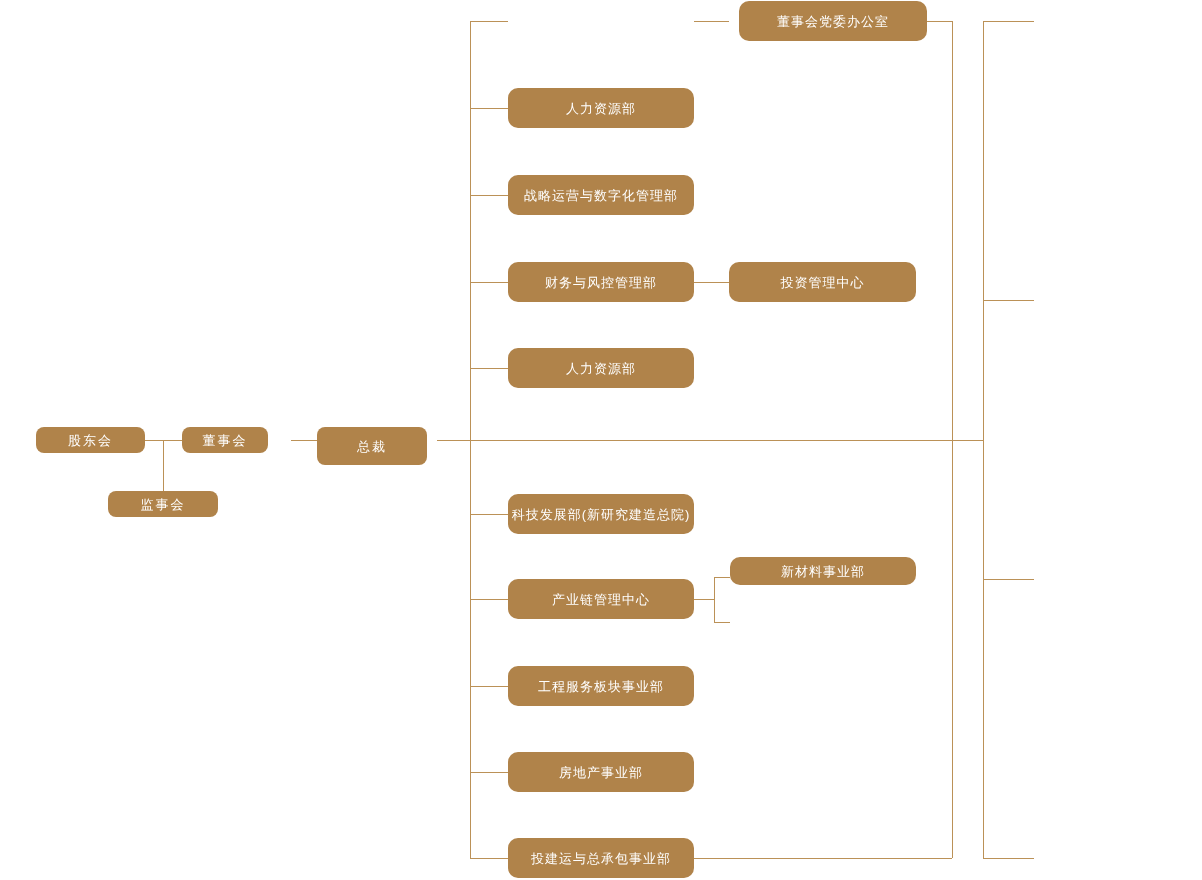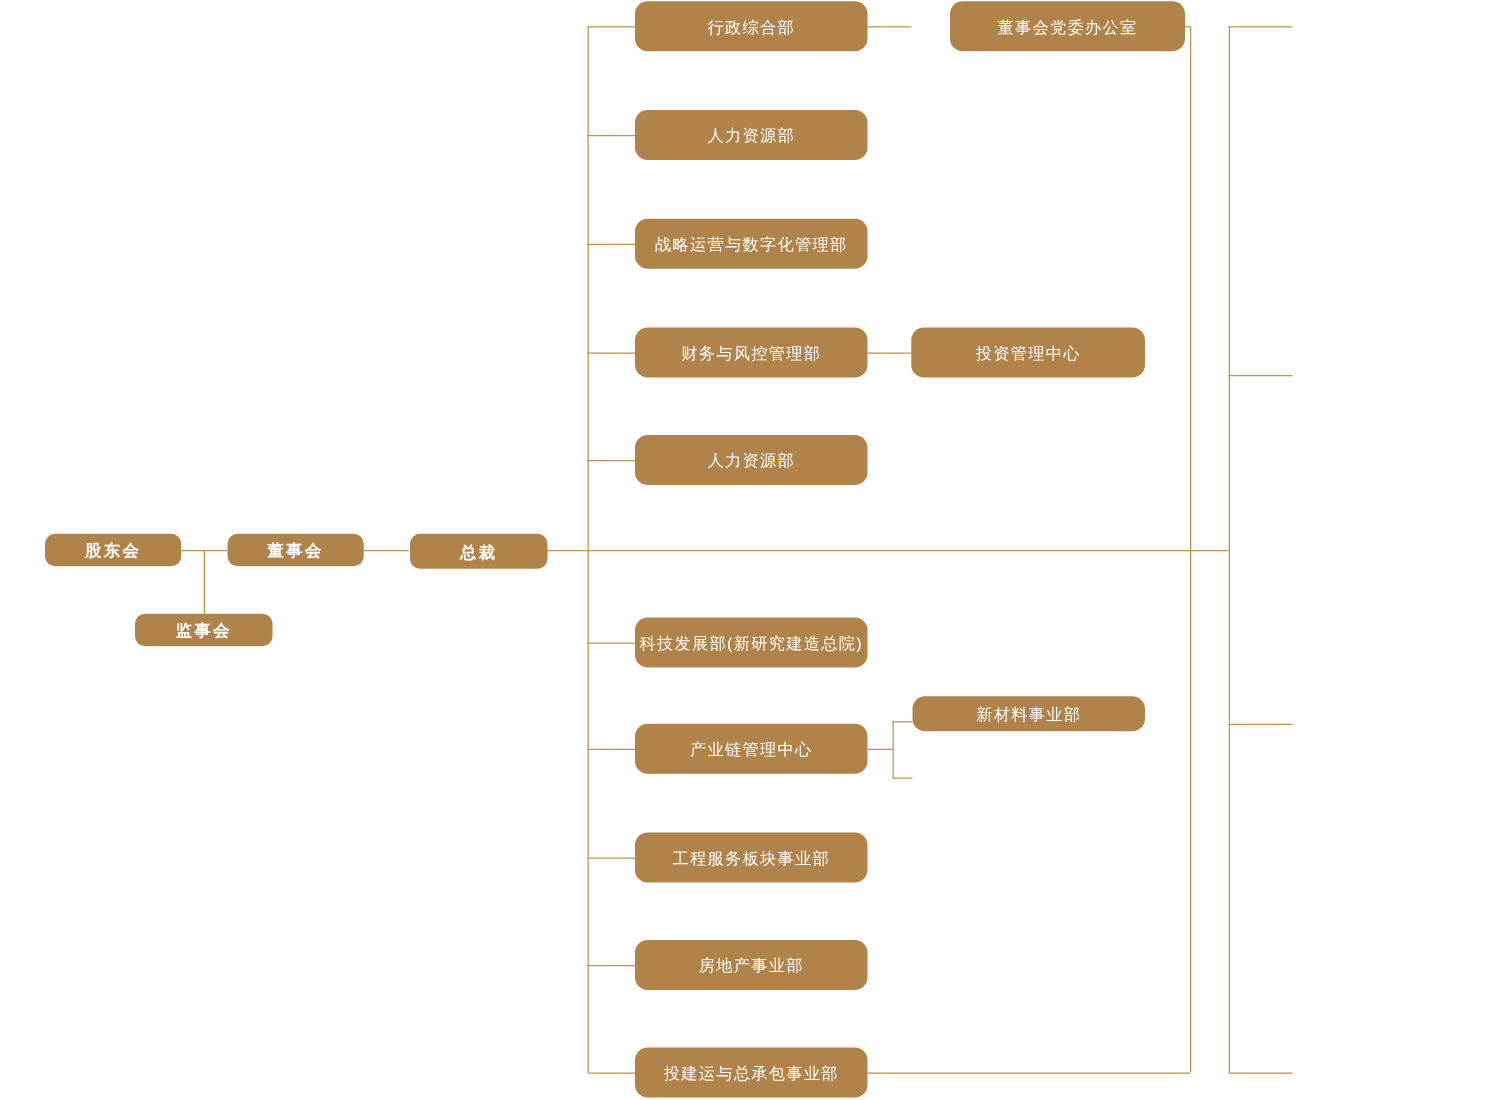--- a/index.html
+++ b/index.html
@@ -23,21 +23,21 @@
     display: flex;
     align-items: center;
     justify-content: center;
     font-size: 13px;
     line-height: 1;
     white-space: nowrap;
     letter-spacing: 1px;
   }
   .node.sm {
     border-radius: 8px;
-    font-weight: 700;
+    font-weight: 400;
     letter-spacing: 2px;
   }
   .hl {
     position: absolute;
     height: 1px;
     background: #bb9157;
   }
   .vl {
     position: absolute;
     width: 1px;
@@ -81,32 +81,31 @@
   <div class="hl" style="left:694px;top:858px;width:258px"></div>
 
   <div class="vl" style="left:952px;top:21px;height:837px"></div>
   <div class="vl" style="left:983px;top:21px;height:837px"></div>
   <div class="hl" style="left:983px;top:21px;width:51px"></div>
   <div class="hl" style="left:983px;top:300px;width:51px"></div>
   <div class="hl" style="left:983px;top:579px;width:51px"></div>
   <div class="hl" style="left:983px;top:858px;width:51px"></div>
 
   <div class="node sm" style="left:36px;top:427px;width:109px;height:26px">股东会</div>
-  <div class="node sm" style="left:182px;top:427px;width:109px;height:26px">董事会</div>
-  <div class="node sm" style="left:328px;top:427px;width:110px;height:28px">总裁</div>
+  <div class="node sm" style="left:182px;top:427px;width:86px;height:26px">董事会</div>
+  <div class="node sm" style="left:317px;top:427px;width:110px;height:38px">总裁</div>
   <div class="node sm" style="left:108px;top:491px;width:110px;height:26px">监事会</div>
 
-  <div class="node" style="left:508px;top:1px;width:186px;height:40px">行政综合部</div>
   <div class="node" style="left:508px;top:88px;width:186px;height:40px">人力资源部</div>
   <div class="node" style="left:508px;top:175px;width:186px;height:40px">战略运营与数字化管理部</div>
   <div class="node" style="left:508px;top:262px;width:186px;height:40px">财务与风控管理部</div>
   <div class="node" style="left:508px;top:348px;width:186px;height:40px">人力资源部</div>
   <div class="node" style="left:508px;top:494px;width:186px;height:40px">科技发展部(新研究建造总院)</div>
   <div class="node" style="left:508px;top:666px;width:186px;height:40px">工程服务板块事业部</div>
   <div class="node" style="left:508px;top:579px;width:186px;height:40px">产业链管理中心</div>
   <div class="node" style="left:508px;top:752px;width:186px;height:40px">房地产事业部</div>
   <div class="node" style="left:508px;top:838px;width:186px;height:40px">投建运与总承包事业部</div>
 
-  <div class="node" style="left:760px;top:1px;width:188px;height:40px">董事会党委办公室</div>
+  <div class="node" style="left:739px;top:1px;width:188px;height:40px">董事会党委办公室</div>
   <div class="node" style="left:729px;top:262px;width:187px;height:40px">投资管理中心</div>
   <div class="node" style="left:730px;top:557px;width:186px;height:28px">新材料事业部</div>
 
 </div>
 
 </body></html>

